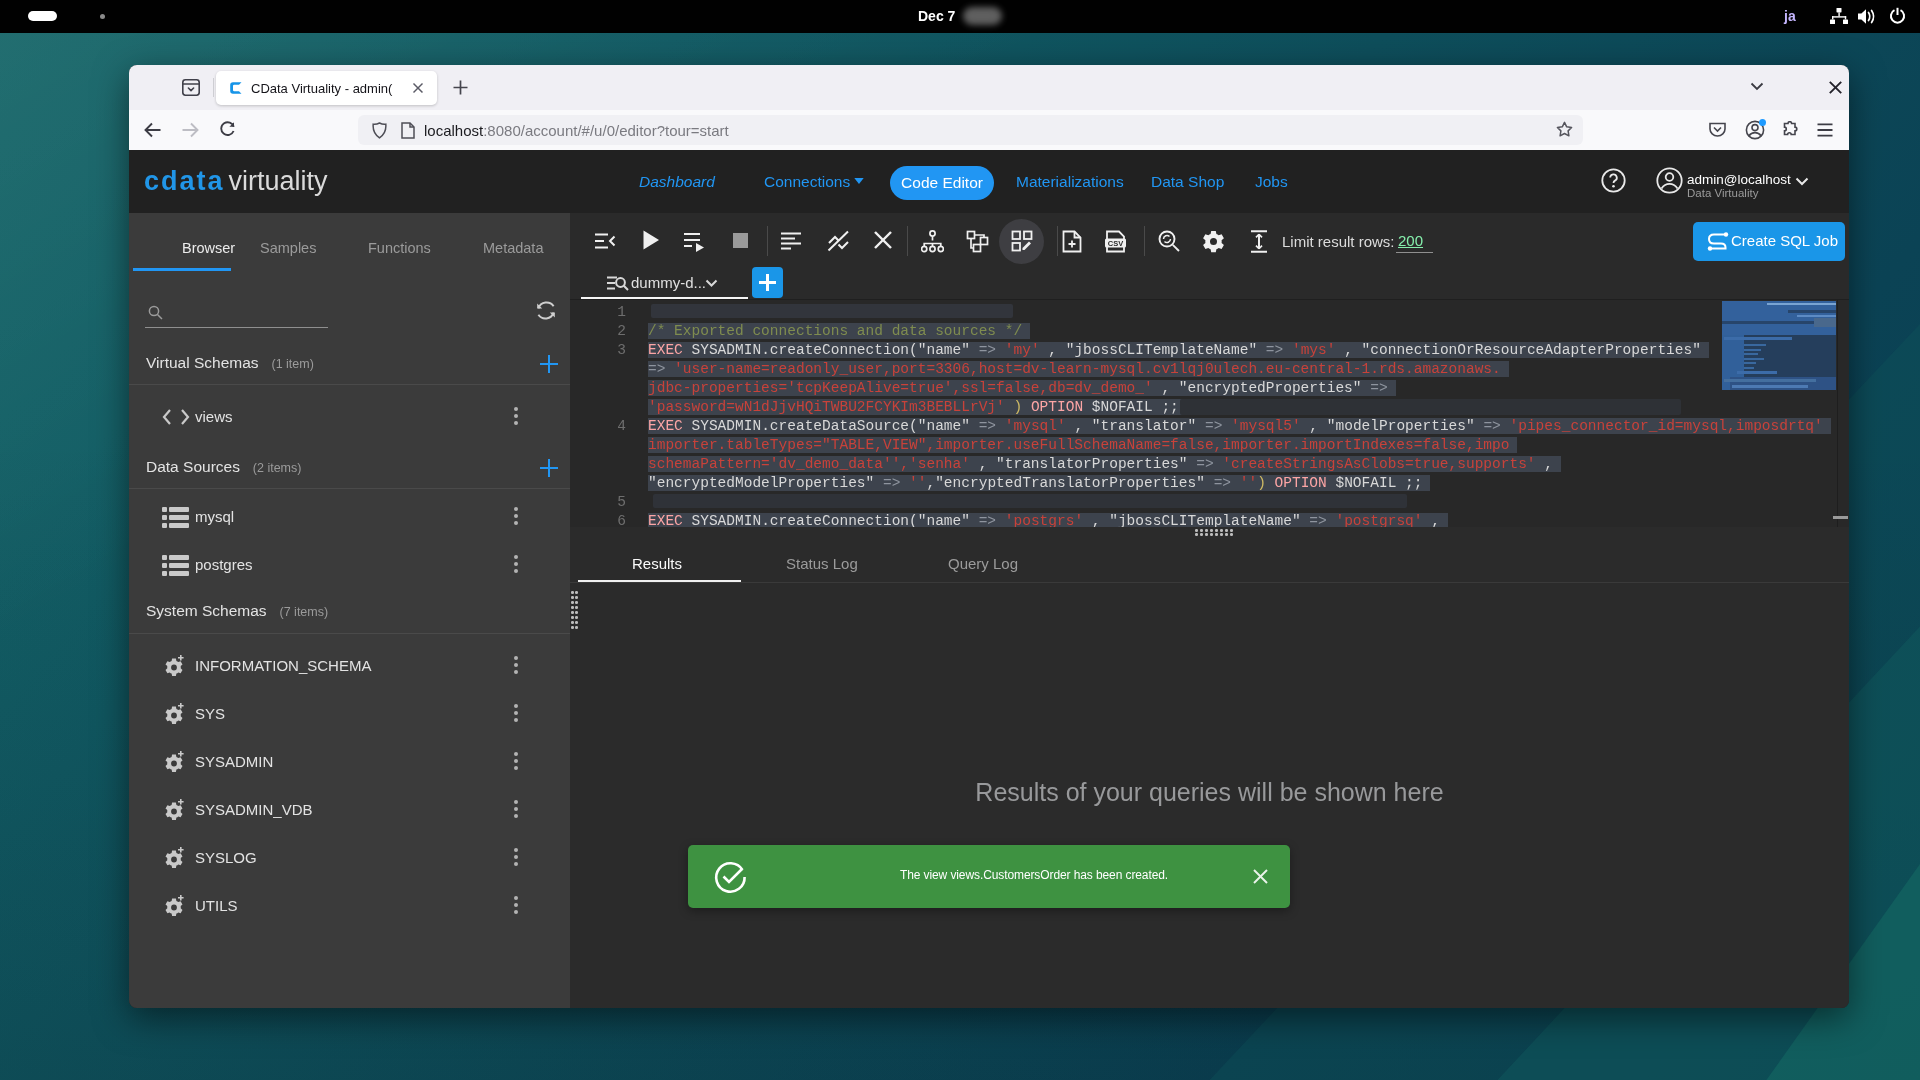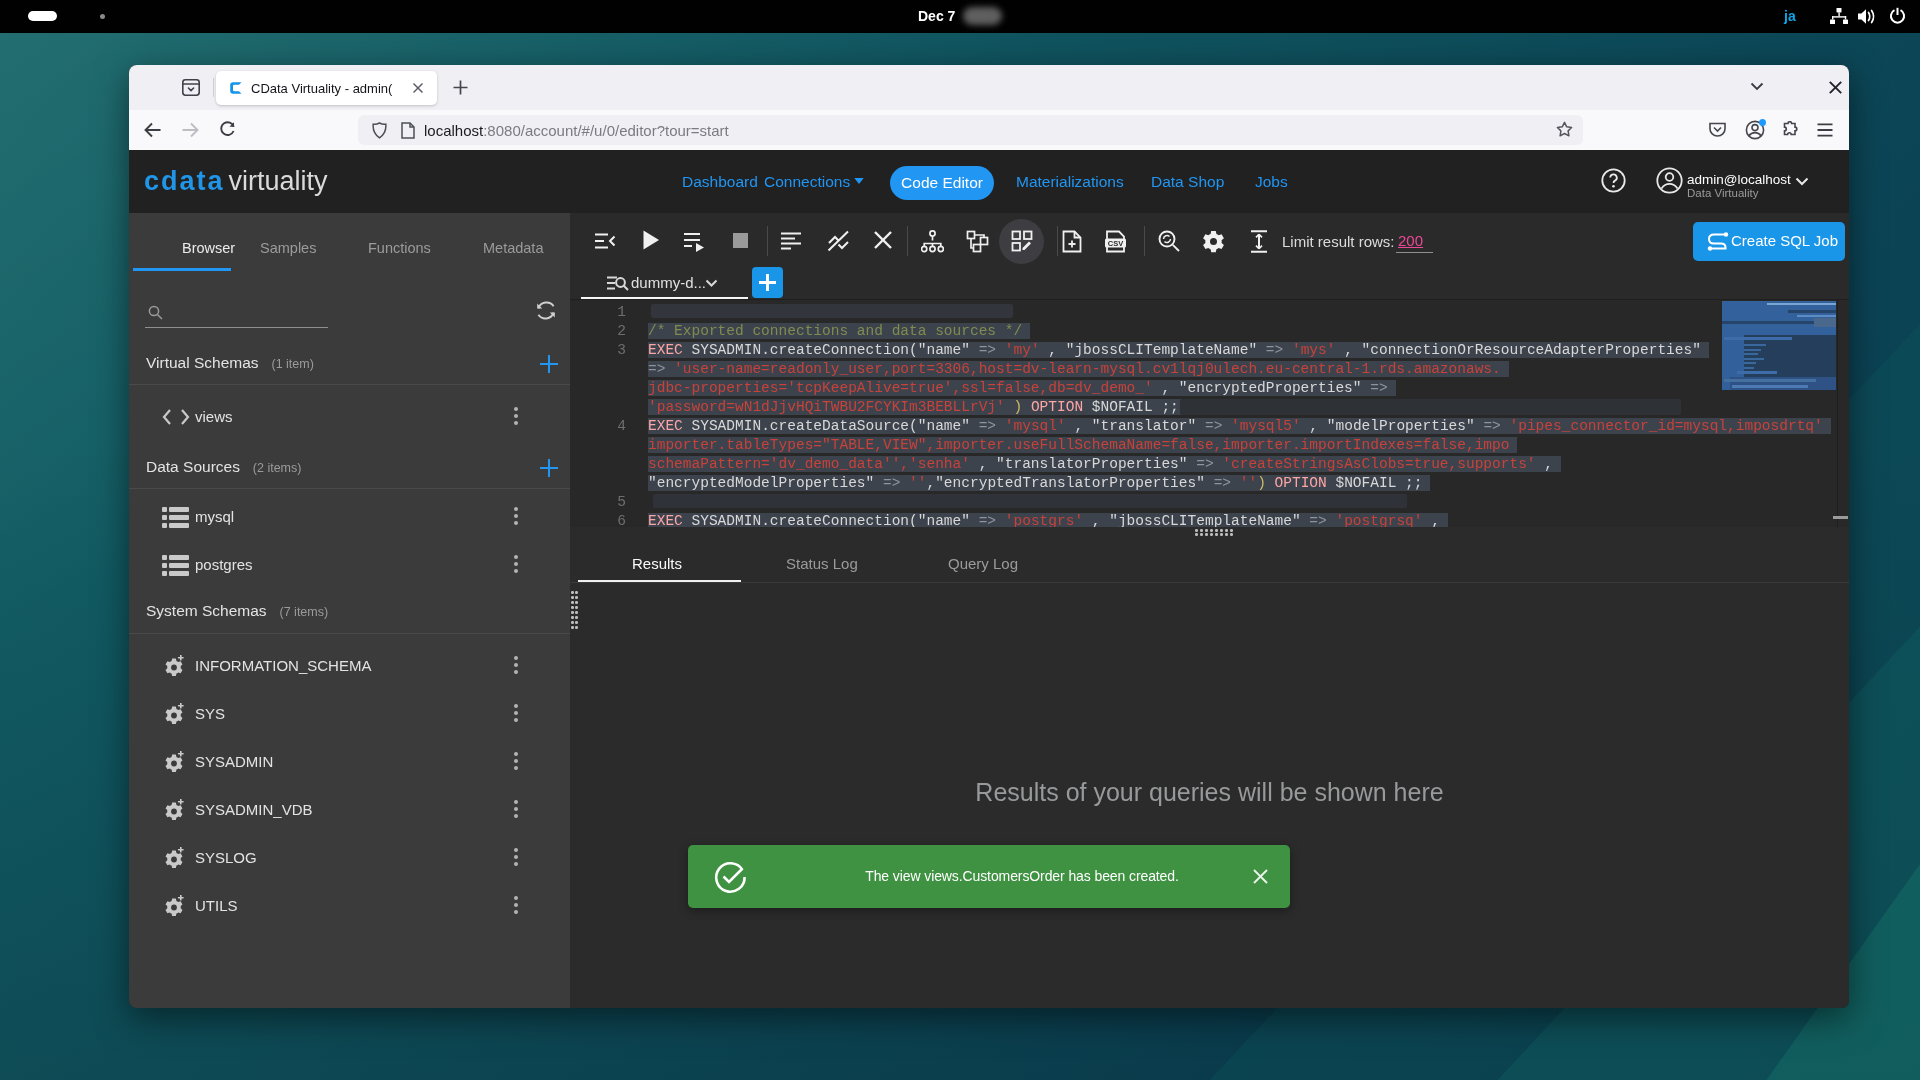--- a/index.html
+++ b/index.html
@@ -14,21 +14,21 @@
     background:linear-gradient(180deg, rgba(3,18,28,0) 40%, rgba(3,18,28,.16) 100%),
                linear-gradient(130deg,#176769 0%,#115a63 25%,#0e4e5b 50%,#0b4355 75%,#0a3c50 100%); }
   .poly { position:absolute; inset:0; }
 
   
   #topbar { position:absolute; left:0; top:0; width:1920px; height:33px; background:#010101; color:#fff;padding-left:12px; }
   #wspill { position:absolute; left:28px; top:11px; width:29px; height:10px; background:#fff; border-radius:5px; }
   #wsdot  { position:absolute; left:100px; top:14px; width:5px; height:5px; background:#8a8a8a; border-radius:50%; }
   #clock { position:absolute; left:918px; top:8px; font-size:14px; font-weight:700; color:#fff; }
   #clockblur { position:absolute; left:963px; top:7px; width:39px; height:18px; background:#707070; border-radius:9px; filter:blur(3px); opacity:.85; }
-  #kbd { position:absolute; left:1784px; top:8px; font-size:14px; font-weight:700; color:#0ea5e9; }
+  #kbd { position:absolute; left:1784px; top:8px; font-size:14px; font-weight:700; color:#c4b5fd; }
 
   
   #win { position:absolute; left:129px; top:65px; width:1720px; height:943px; border-radius:8px;
          box-shadow:0 10px 34px rgba(0,0,0,.5); overflow:hidden; background:#2b2b2b; }
   #tabbar { position:absolute; left:0; top:0; width:1720px; height:45px; background:#f0eff4; }
   #tab { position:absolute; left:87px; top:6px; width:221px; height:34px; background:#fff; border-radius:5px;
          box-shadow:0 1px 3px rgba(0,0,0,.2); }
   #tabtitle { position:absolute; left:35px; top:10px; font-size:13px; color:#15141a; width:178px; overflow:hidden; white-space:nowrap; }
   #tabsep { position:absolute; left:84px; top:13px; width:1px; height:19px; background:#cfcfd4; }
   #navbar { position:absolute; left:0; top:45px; width:1720px; height:40px; background:#f9f9fb; }
@@ -61,21 +61,21 @@
   .plus:before, .plus:after { content:""; position:absolute; background:#2196f3; }
   .plus:before { left:7.8px; top:0; width:2.4px; height:18px; }
   .plus:after { left:0; top:7.8px; width:18px; height:2.4px; }
   .sicon { position:absolute; left:33px; }
 
   
   #main { position:absolute; left:441px; top:63px; width:1279px; height:795px; background:#2a2a2a; }
   .ticon { position:absolute; top:17px; }
   .tsep { position:absolute; top:13px; width:1px; height:30px; background:#4a4a4a; }
   #limitlbl { position:absolute; left:712px; top:20px; font-size:15px; color:#dcdcdc; }
-  #limitval { position:absolute; left:826px; top:19px; font-size:15px; color:#ec4899; border-bottom:1px solid #8f8f8f; padding:0 10px 3px 2px;text-decoration:underline; }
+  #limitval { position:absolute; left:826px; top:19px; font-size:15px; color:#86efac; border-bottom:1px solid #8f8f8f; padding:0 10px 3px 2px;text-decoration:underline; }
   #createbtn { position:absolute; left:1123px; top:9px; width:152px; height:39px; background:#1a96e8; border-radius:5px;
                color:#fff; font-size:15px; }
   #createbtn span { position:absolute; left:38px; top:10px; }
 
   
   #etab { position:absolute; left:0; top:55px; width:1279px; height:32px; }
   #etabline { position:absolute; left:11px; top:29px; width:167px; height:2.5px; background:#f5f5f5; }
   #etabplus { position:absolute; left:182px; top:-1px; width:31px; height:31px; background:#1a96e8; border-radius:4px; }
   #etabplus:before, #etabplus:after { content:""; position:absolute; background:#fff; }
   #etabplus:before { left:14.2px; top:7px; width:2.6px; height:17px; }
@@ -97,21 +97,21 @@
   
   #results { position:absolute; left:0; top:314px; width:1279px; height:481px; background:#2b2b2b; }
   .rtab { position:absolute; top:28px; font-size:15px; color:#9b9b9b; }
   #rline { position:absolute; left:8px; top:53px; width:163px; height:2.5px; background:#f0f0f0; }
   #rdiv { position:absolute; left:0; top:55px; width:1279px; height:1px; background:#3a3a3a; }
   #rempty { position:absolute; left:0; top:251px; width:1279px; text-align:center; font-size:25px; color:#98999b; }
 
   
   #toast { position:absolute; left:118px; top:632px; width:602px; height:63px; background:#3e9241; border-radius:5px;
            box-shadow:0 3px 10px rgba(0,0,0,.35); }
-  #toasttxt { position:absolute; left:4px; top:23px; width:660px; text-align:center; font-size:14px; color:#fff; letter-spacing:-.1px; }
+  #toasttxt { position:absolute; left:16px; top:23px; width:660px; text-align:center; font-size:12px; color:#fff; letter-spacing:-.1px; }
 
   .dots-h i, .dots-v i { position:absolute; width:2.5px; height:2.5px; background:#bdbdbd; border-radius:50%; }
 </style>
 </head>
 <body>
 <div id="stage">
   <div id="desktop">
     <div class="poly" style="background:rgba(16,88,94,.30); clip-path:polygon(100% 100%, 63% 100%, 100% 30%);"></div>
     <div class="poly" style="background:rgba(18,98,98,.38); clip-path:polygon(100% 100%, 78% 100%, 100% 58%);"></div>
     <div class="poly" style="background:rgba(23,115,105,.45); clip-path:polygon(100% 100%, 92% 100%, 100% 80%);"></div>
@@ -228,21 +228,21 @@
 
     <svg class="ficon" style="left:1688px; top:58px;" width="16" height="14" viewBox="0 0 16 14" stroke="#3d3d45" stroke-width="1.8">
       <line x1="0.5" y1="1.3" x2="15.5" y2="1.3"></line>
         <line x1="0.5" y1="7" x2="15.5" y2="7"></line>
         <line x1="0.5" y1="12.7" x2="15.5" y2="12.7"></line>
     </svg>
 
     <div id="app">
       <div id="apphead">
         <div id="logo"><span class="c">cdata</span><span class="v">virtuality</span></div>
-        <div class="navlink" style="left:553px;">Dashboard</div>
+        <div class="navlink" style="left:510px;font-style:italic;">Dashboard</div>
         <div class="navlink" style="left:635px;">Connections</div>
         <svg class="abs" style="left:725px; top:28px;" width="10" height="6" viewBox="0 0 11 7" fill="#2196f3">
             <path d="M0 0 h11 L5.5 7 z"></path>
           </svg>
         <div id="pill">Code Editor</div>
         <div class="navlink" style="left:887px;">Materializations</div>
         <div class="navlink" style="left:1022px;">Data Shop</div>
         <div class="navlink" style="left:1126px;">Jobs</div>
         <svg class="abs" style="left:1472px; top:18px;" width="25" height="25" viewBox="0 0 25 25" fill="none" stroke="#e8e8e8" stroke-width="1.8">
           <circle cx="12.5" cy="12.5" r="11.2"></circle>

